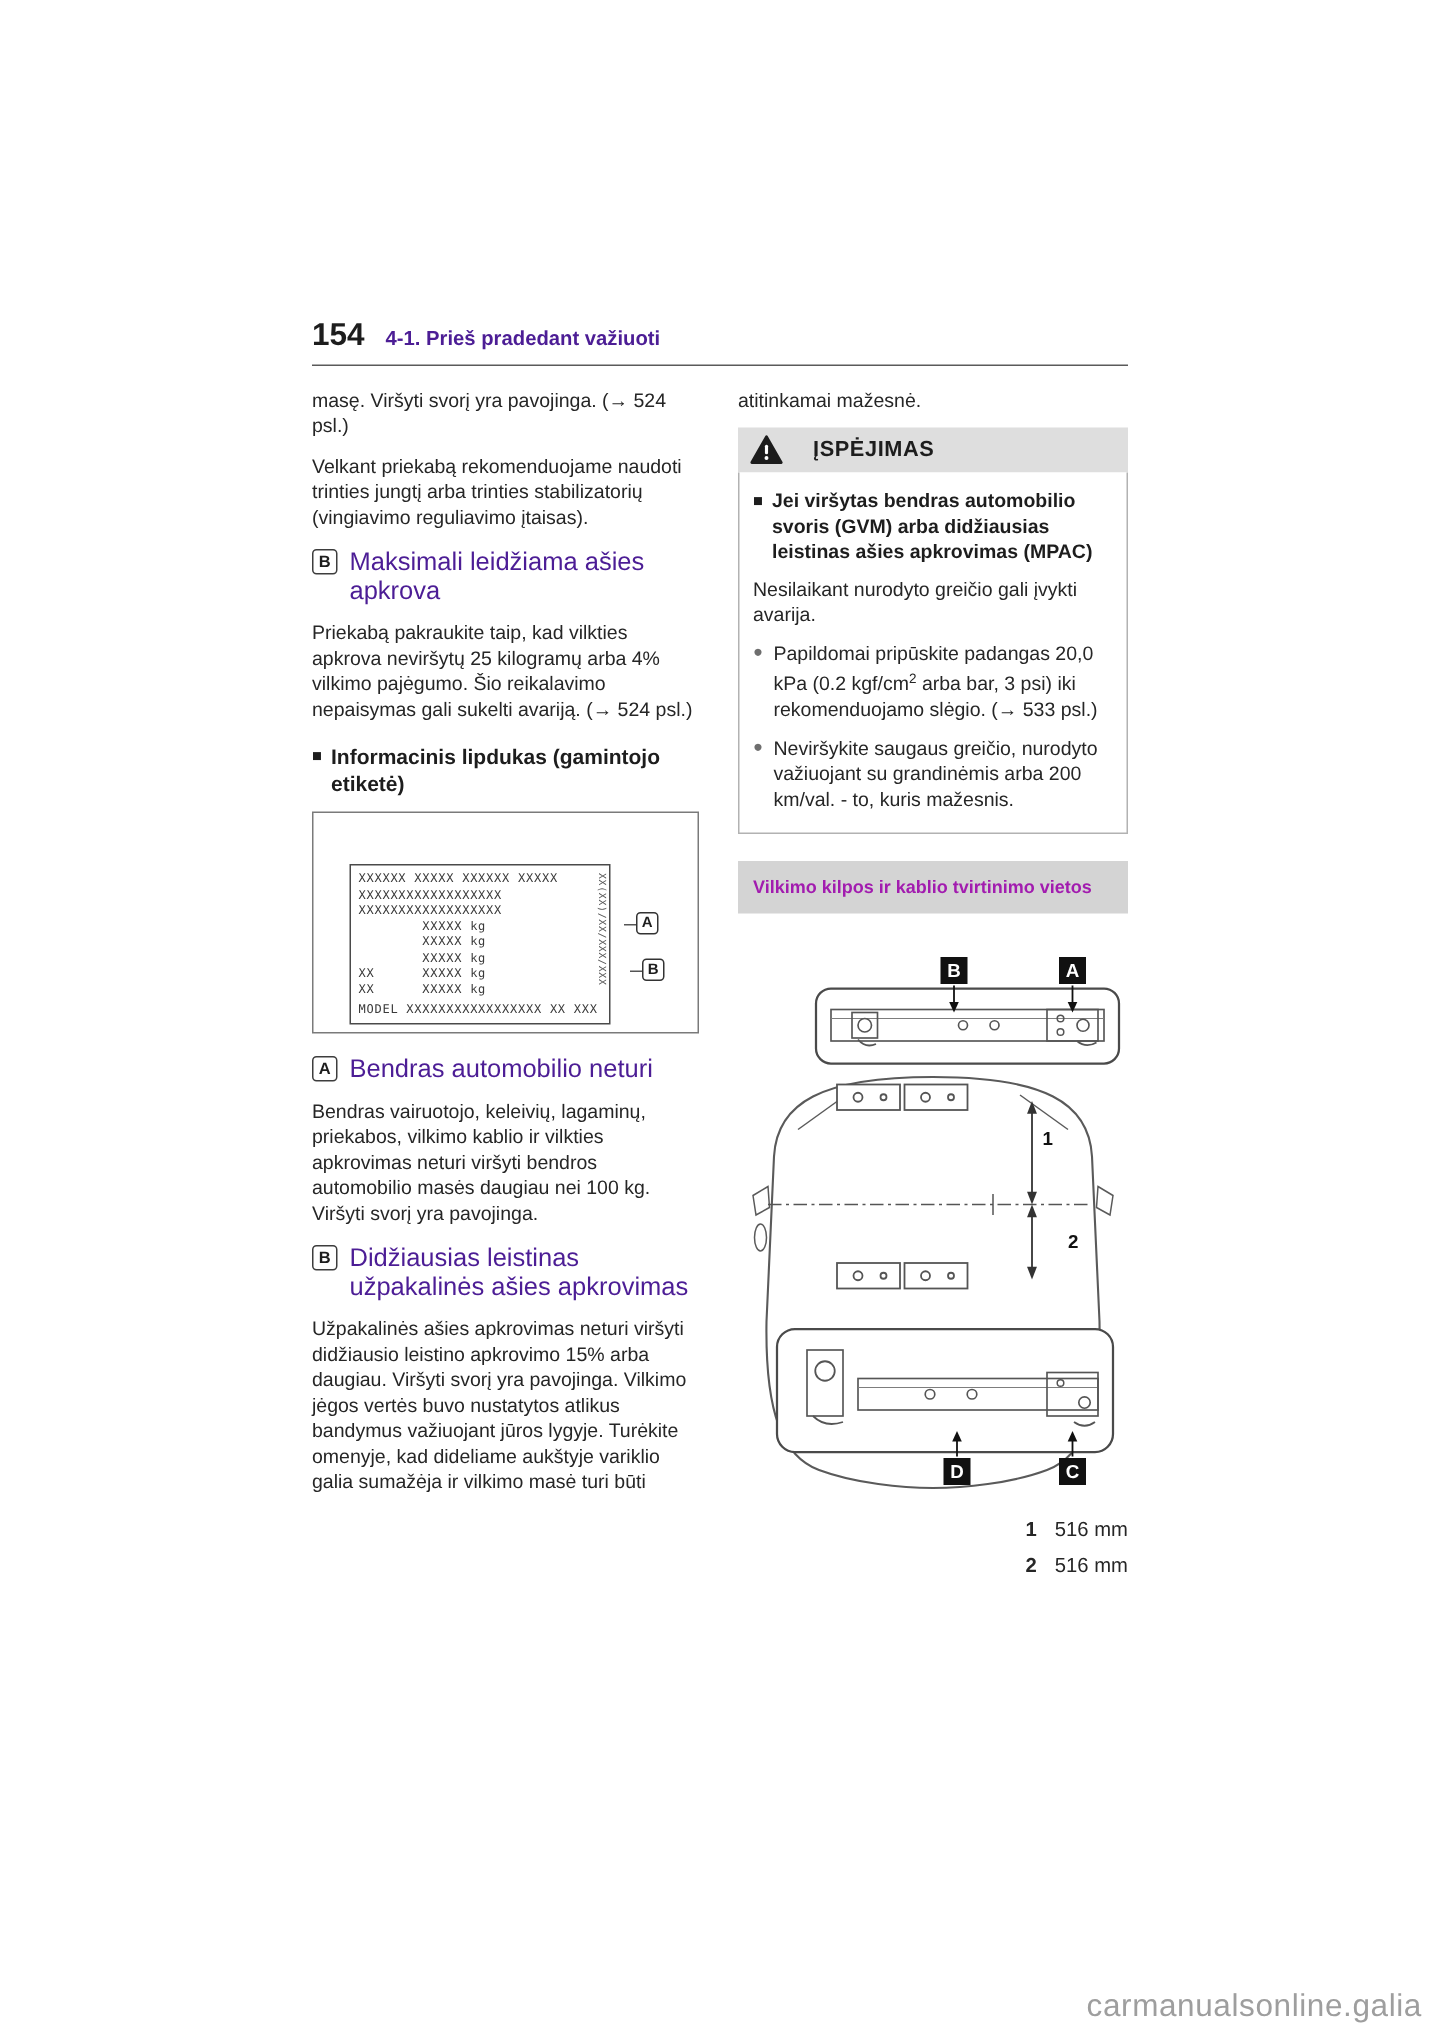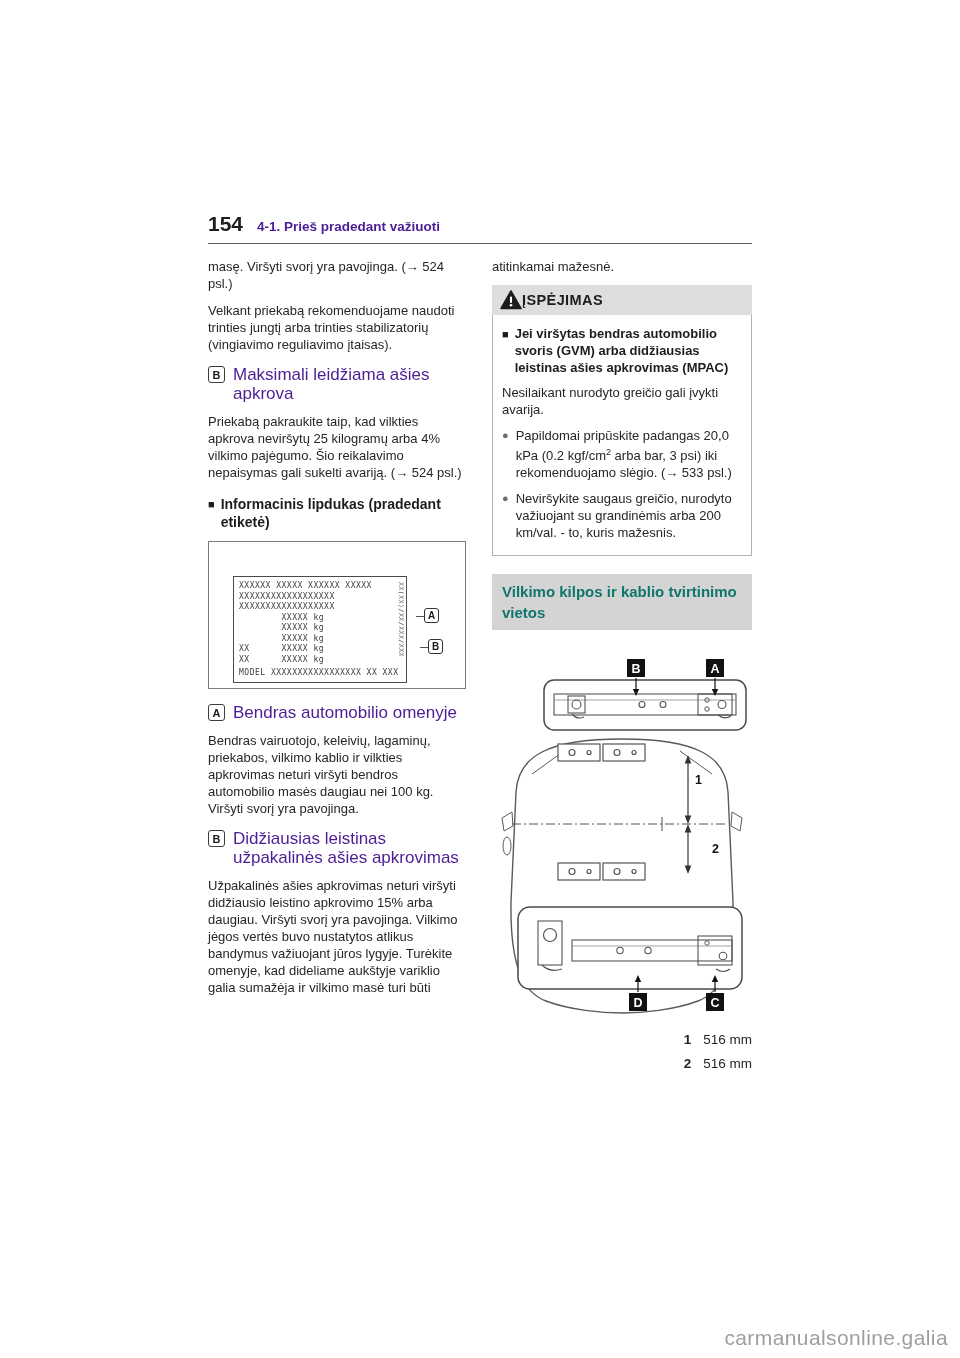--- a/index.html
+++ b/index.html
@@ -52,33 +52,33 @@
     position:absolute; width:15px; height:15px; border:1.3px solid #333; border-radius:3px;
     display:flex; align-items:center; justify-content:center;
     font-size:10px; font-weight:bold; background:#fff; color:#1d1d1d;
   }
   .cert-marker::before { content:""; position:absolute; left:-9px; top:50%; width:8px; height:1px; background:#555; }
   .cert-marker-a { right:26px; top:66px; }
   .cert-marker-b { right:22px; top:97px; }
 
   
   .warning { margin:2px 0 18px; }
-  .warn-header { background:#dedede; height:30px; display:flex; align-items:center; gap:0; padding:0 8px; }
+  .warn-header { background:#dedede; height:30px; display:flex; align-items:center; gap:20px; padding:0 8px; }
   .warn-icon { width:22px; height:20px; flex:0 0 auto; }
   .warn-title { font-weight:bold; font-size:14.5px; letter-spacing:0.4px; color:#1d1d1d; }
   .warn-body { border:1px solid #b2b2b2; border-top:none; padding:10px 9px 12px; background:#fff; }
   .warn-sub { display:flex; gap:6px; font-weight:bold; font-size:13px; line-height:17px; margin-bottom:8px; color:#1d1d1d; }
   .warn-body p.body { margin-bottom:9px; }
   .bullet { display:flex; gap:7px; font-size:13px; line-height:17px; margin-bottom:9px; }
   .bullet:last-child { margin-bottom:2px; }
   .bullet .dot { color:#6e6e6e; font-size:11px; line-height:17px; flex:0 0 auto; }
   sup { font-size:9px; }
 
   
-  .section-band { background:#d4d4d4; font-weight:bold; font-size:15px; line-height:21px; padding:7px 10px; color:#0f766e; }
+  .section-band { background:#d4d4d4; font-weight:bold; font-size:12px; line-height:21px; padding:7px 10px; color:#a21caf; }
 
   
   .diagram { margin-top:14px; width:260px; }
   .badge-txt { fill:#fff; font-family:"Liberation Sans",sans-serif; font-weight:bold; font-size:12.5px; text-anchor:middle; }
   .dim-num { fill:#111; font-family:"Liberation Sans",sans-serif; font-weight:bold; font-size:12.5px; }
 
   .dims { margin-top:12px; }
   .dim-row { font-size:13.5px; margin-bottom:9px; color:#262626;text-align:right; }
   .dim-row b { margin-right:12px; }
 
@@ -102,21 +102,21 @@
     <p class="body">Velkant priekabą rekomenduojame naudoti trinties jungtį arba trinties stabilizatorių (vingiavimo reguliavimo įtaisas).</p>
 
     <div class="marker-heading">
       <span class="marker-box">B</span>
       <span class="marker-title">Maksimali leidžiama ašies apkrova</span>
     </div>
     <p class="body">Priekabą pakraukite taip, kad vilkties apkrova neviršytų 25 kilogramų arba 4% vilkimo pajėgumo. Šio reikalavimo nepaisymas gali sukelti avariją. (→ 524 psl.)</p>
 
     <div class="sq-heading">
       <span class="sq-glyph">■</span>
-      <span>Informacinis lipdukas (pradedant etiketė)</span>
+      <span>Informacinis lipdukas (gamintojo etiketė)</span>
     </div>
 
     <div class="cert-frame">
       <div class="cert-label">
         <div class="cert-row">XXXXXX XXXXX XXXXXX XXXXX</div>
         <div class="cert-row">XXXXXXXXXXXXXXXXXX</div>
         <div class="cert-row">XXXXXXXXXXXXXXXXXX</div>
         <div class="cert-row">        XXXXX kg</div>
         <div class="cert-row">        XXXXX kg</div>
         <div class="cert-row">        XXXXX kg</div>
@@ -124,21 +124,21 @@
         <div class="cert-row">XX      XXXXX kg</div>
         <div class="cert-model">MODEL XXXXXXXXXXXXXXXXX XX XXX</div>
         <div class="cert-side">XX(XX)/XX/XXX/XXX</div>
       </div>
       <div class="cert-marker cert-marker-a">A</div>
       <div class="cert-marker cert-marker-b">B</div>
     </div>
 
     <div class="marker-heading">
       <span class="marker-box">A</span>
-      <span class="marker-title">Bendras automobilio omenyje</span>
+      <span class="marker-title">Bendras automobilio neturi</span>
     </div>
     <p class="body">Bendras vairuotojo, keleivių, lagaminų, priekabos, vilkimo kablio ir vilkties apkrovimas neturi viršyti bendros automobilio masės daugiau nei 100 kg. Viršyti svorį yra pavojinga.</p>
 
     <div class="marker-heading">
       <span class="marker-box">B</span>
       <span class="marker-title">Didžiausias leistinas užpakalinės ašies apkrovimas</span>
     </div>
     <p class="body">Užpakalinės ašies apkrovimas neturi viršyti didžiausio leistino apkrovimo 15% arba daugiau. Viršyti svorį yra pavojinga. Vilkimo jėgos vertės buvo nustatytos atlikus bandymus važiuojant jūros lygyje. Turėkite omenyje, kad dideliame aukštyje variklio galia sumažėja ir vilkimo masė turi būti</p>
   </div>
 

